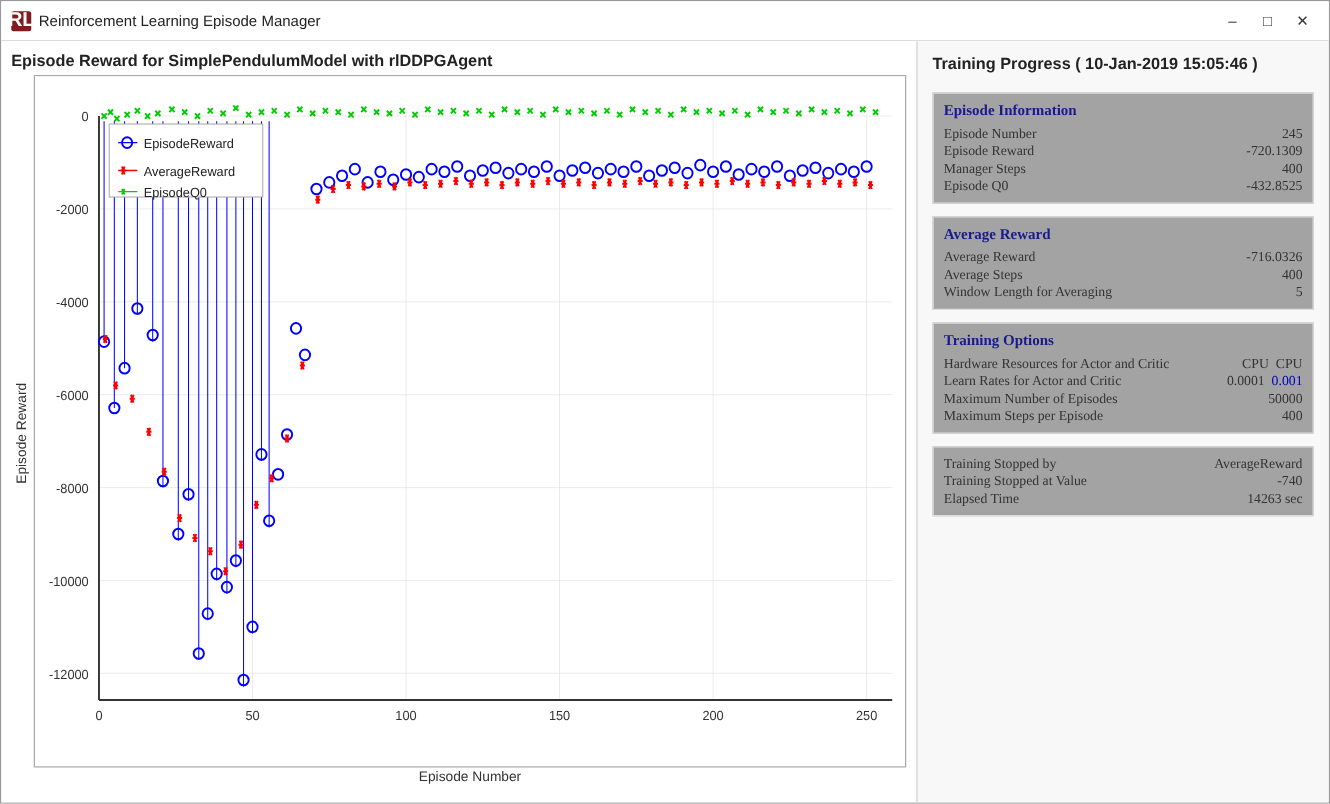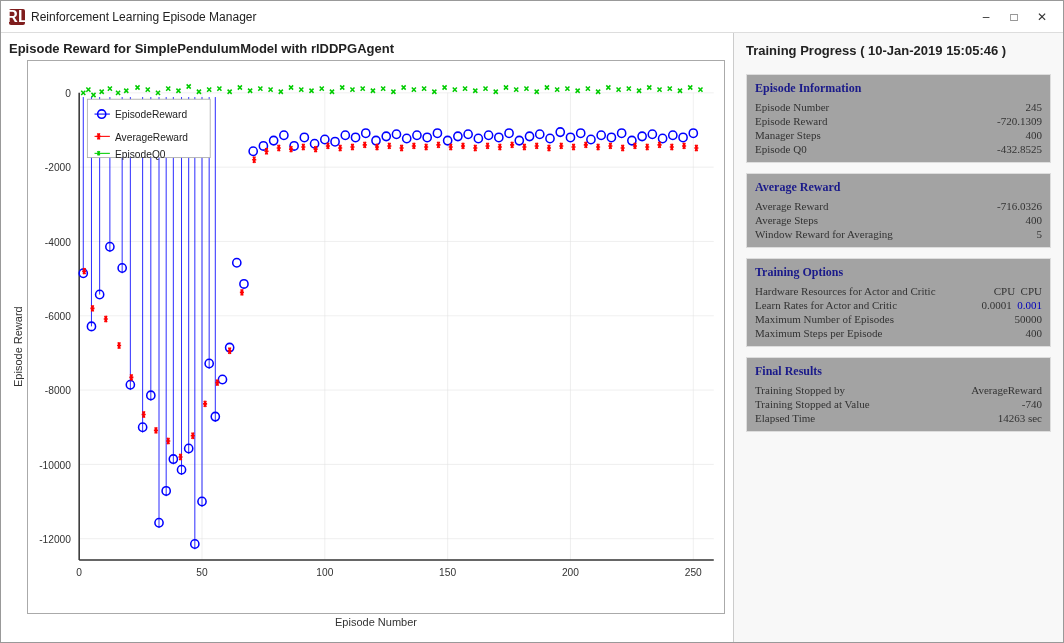--- a/index.html
+++ b/index.html
@@ -495,21 +495,21 @@
         <div class="section-title">Average Reward</div>
         <div class="info-row">
           <span class="info-label">Average Reward</span>
           <span class="info-value">-716.0326</span>
         </div>
         <div class="info-row">
           <span class="info-label">Average Steps</span>
           <span class="info-value">400</span>
         </div>
         <div class="info-row">
-          <span class="info-label">Window Reward for Averaging</span>
+          <span class="info-label">Window Length for Averaging</span>
           <span class="info-value">5</span>
         </div>
       </div>
 
       <div class="section">
         <div class="section-title">Training Options</div>
         <div class="info-row">
           <span class="info-label">Hardware Resources for Actor and Critic</span>
           <span class="info-value">
             <span>CPU</span>&nbsp;&nbsp;<span>CPU</span>
@@ -525,21 +525,20 @@
           <span class="info-label">Maximum Number of Episodes</span>
           <span class="info-value">50000</span>
         </div>
         <div class="info-row">
           <span class="info-label">Maximum Steps per Episode</span>
           <span class="info-value">400</span>
         </div>
       </div>
 
       <div class="section">
-        <div class="section-title">Final Results</div>
         <div class="info-row">
           <span class="info-label">Training Stopped by</span>
           <span class="info-value">AverageReward</span>
         </div>
         <div class="info-row">
           <span class="info-label">Training Stopped at Value</span>
           <span class="info-value">-740</span>
         </div>
         <div class="info-row">
           <span class="info-label">Elapsed Time</span>

